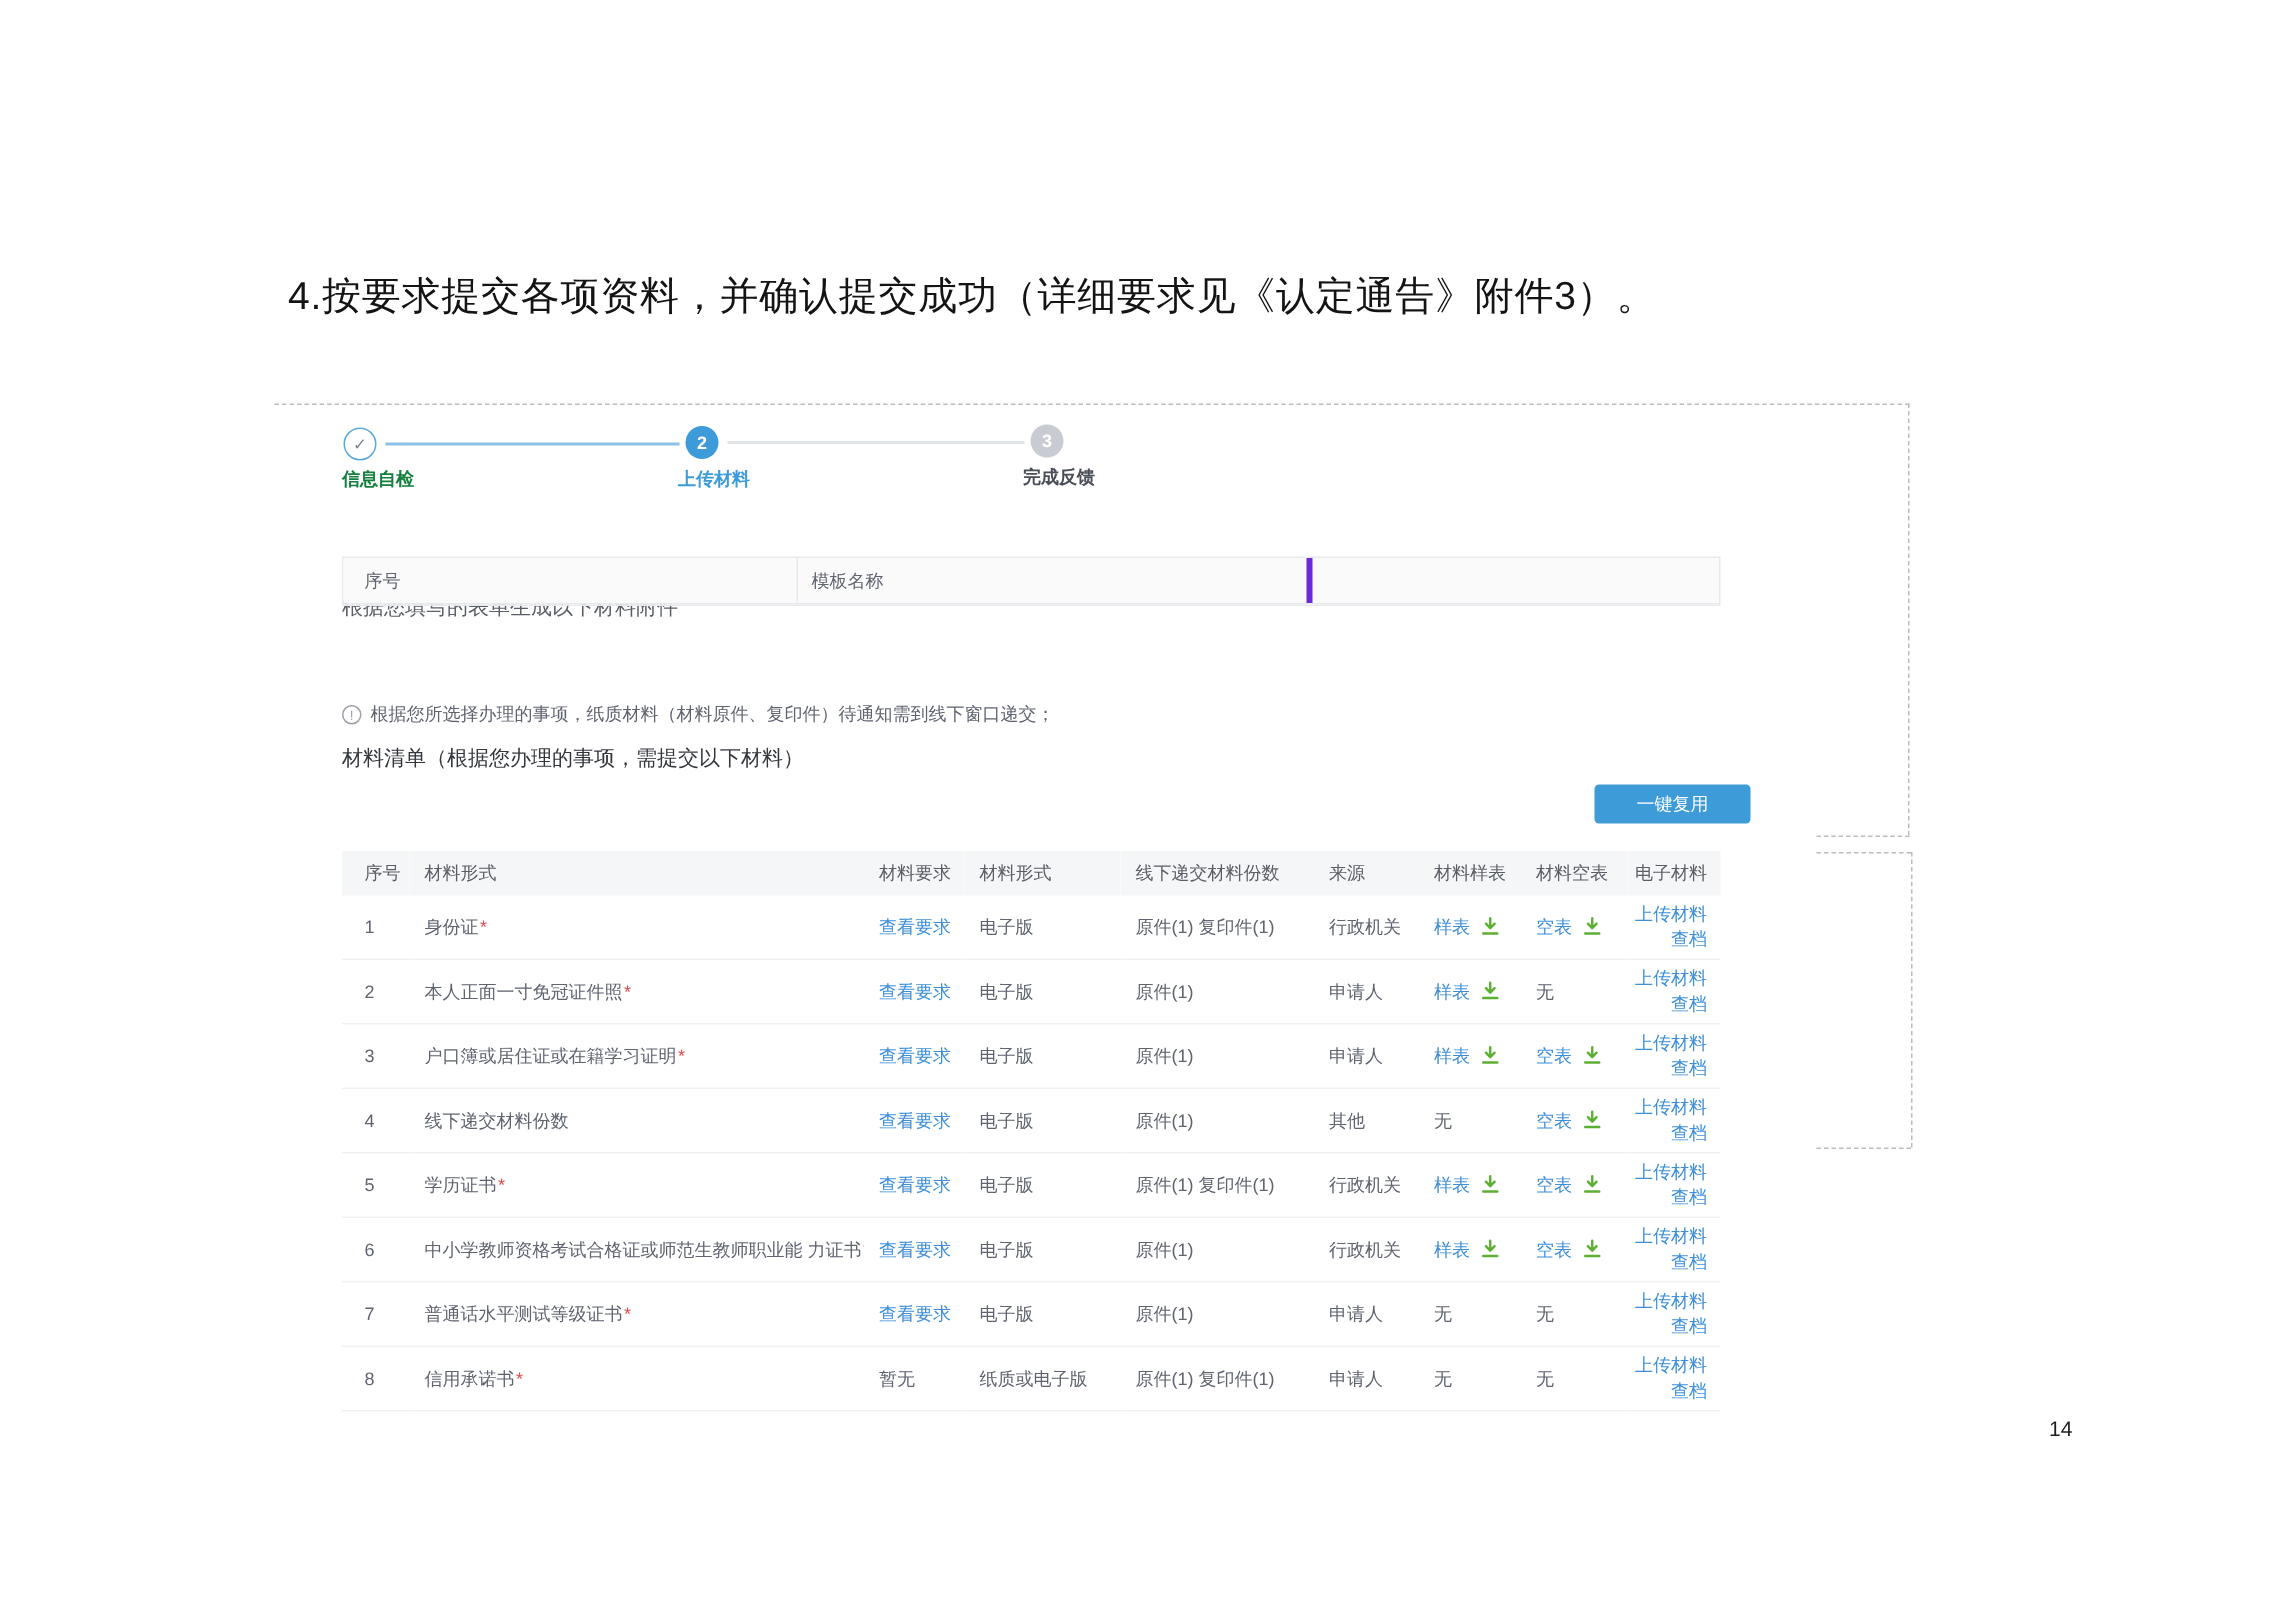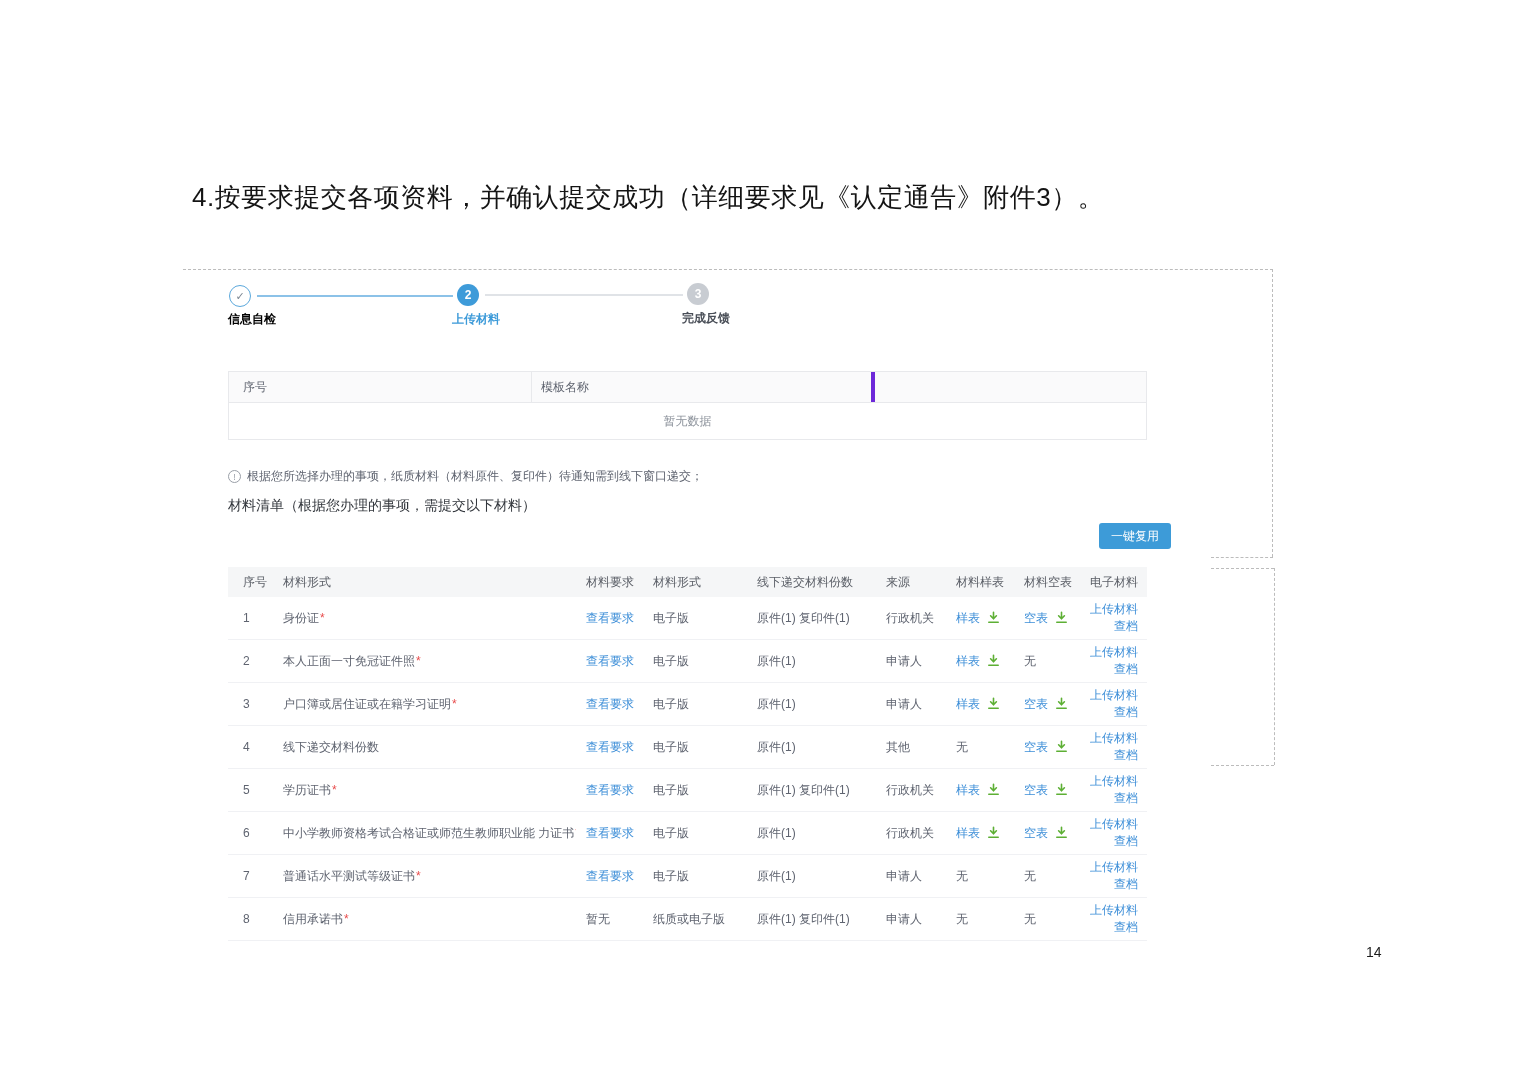--- a/index.html
+++ b/index.html
@@ -25,21 +25,21 @@
     display:flex;align-items:center;justify-content:center;
     font-size:12px;font-weight:bold;box-sizing:border-box;
   }
   .step-circle.done{border:1px solid #5ba8dc;color:#7b8591;background:#fff;font-size:11px;}
   .step-circle.active{background:#3e9bd9;color:#fff;}
   .step-circle.pending{background:#c8ccd2;color:#fff;}
   .step-line{position:absolute;height:2px;}
   .step-line.done-line{background:#8cc2e8;}
   .step-line.pending-line{background:#e0e3e7;}
   .step-label{position:absolute;font-size:12px;font-weight:bold;white-space:nowrap;}
-  .step-label.done{color:#000000;}
+  .step-label.done{color:#15803d;}
   .step-label.active{color:#3e9bd9;}
   .step-label.pending{color:#494e57;text-align:right;}
 
   
   .gen-intro{position:absolute;left:228px;top:352px;font-size:14px;color:#5a5e66;margin-top:44px;}
 
   
   .gen-table{
     position:absolute;left:228px;top:371px;width:919px;box-sizing:border-box;
     border:1px solid #e8e9ec;font-size:12px;
@@ -54,23 +54,23 @@
   
   .notice{position:absolute;left:228px;top:468px;font-size:12px;color:#5f6470;display:flex;align-items:center;}
   .notice .info-ic{
     width:13px;height:13px;border:1px solid #9a9fa8;border-radius:50%;display:inline-flex;
     align-items:center;justify-content:center;font-size:9px;color:#9a9fa8;margin-right:6px;box-sizing:border-box;
   }
   .materials-title{position:absolute;left:228px;top:497px;font-size:14px;color:#33373d;text-align:right;}
 
   
   .copy-btn{
-    position:absolute;left:1063px;top:523px;width:72px;height:26px;background:#3d9bd8;border:none;
+    position:absolute;left:1063px;top:523px;width:104px;height:26px;background:#3d9bd8;border:none;
     border-radius:3px;color:#ffffff;font-size:12px;display:flex;align-items:center;justify-content:center;
-    cursor:pointer;font-family:inherit;margin-left:36px;
+    cursor:pointer;font-family:inherit;
   }
 
   
   .mat-table{
     position:absolute;left:228px;top:567px;width:919px;border-collapse:collapse;table-layout:fixed;
     font-size:12px;color:#5f6470;
   }
   .mat-table th{
     background:#f5f6f7;height:30px;font-weight:normal;text-align:left;padding:0 0 0 10px;color:#5a5e66;
     white-space:nowrap;overflow:hidden;
@@ -119,21 +119,20 @@
   <div class="step-label pending" style="left:682px;top:310px;">完成反馈</div>
 </div>
 
 <div class="gen-intro">根据您填写的表单生成以下材料附件</div>
 
 <div class="gen-table">
   <div class="gen-head">
     <div class="gh gh-no">序号</div>
     <div class="gh gh-tpl">模板名称</div>
   </div>
-  <div class="gen-empty">暂无数据</div>
 </div>
 
 <div class="notice">
   <span class="info-ic">!</span>
   <span>根据您所选择办理的事项，纸质材料（材料原件、复印件）待通知需到线下窗口递交；</span>
 </div>
 
 <div class="materials-title">材料清单（根据您办理的事项，需提交以下材料）</div>
 
 <button class="copy-btn">一键复用</button>

